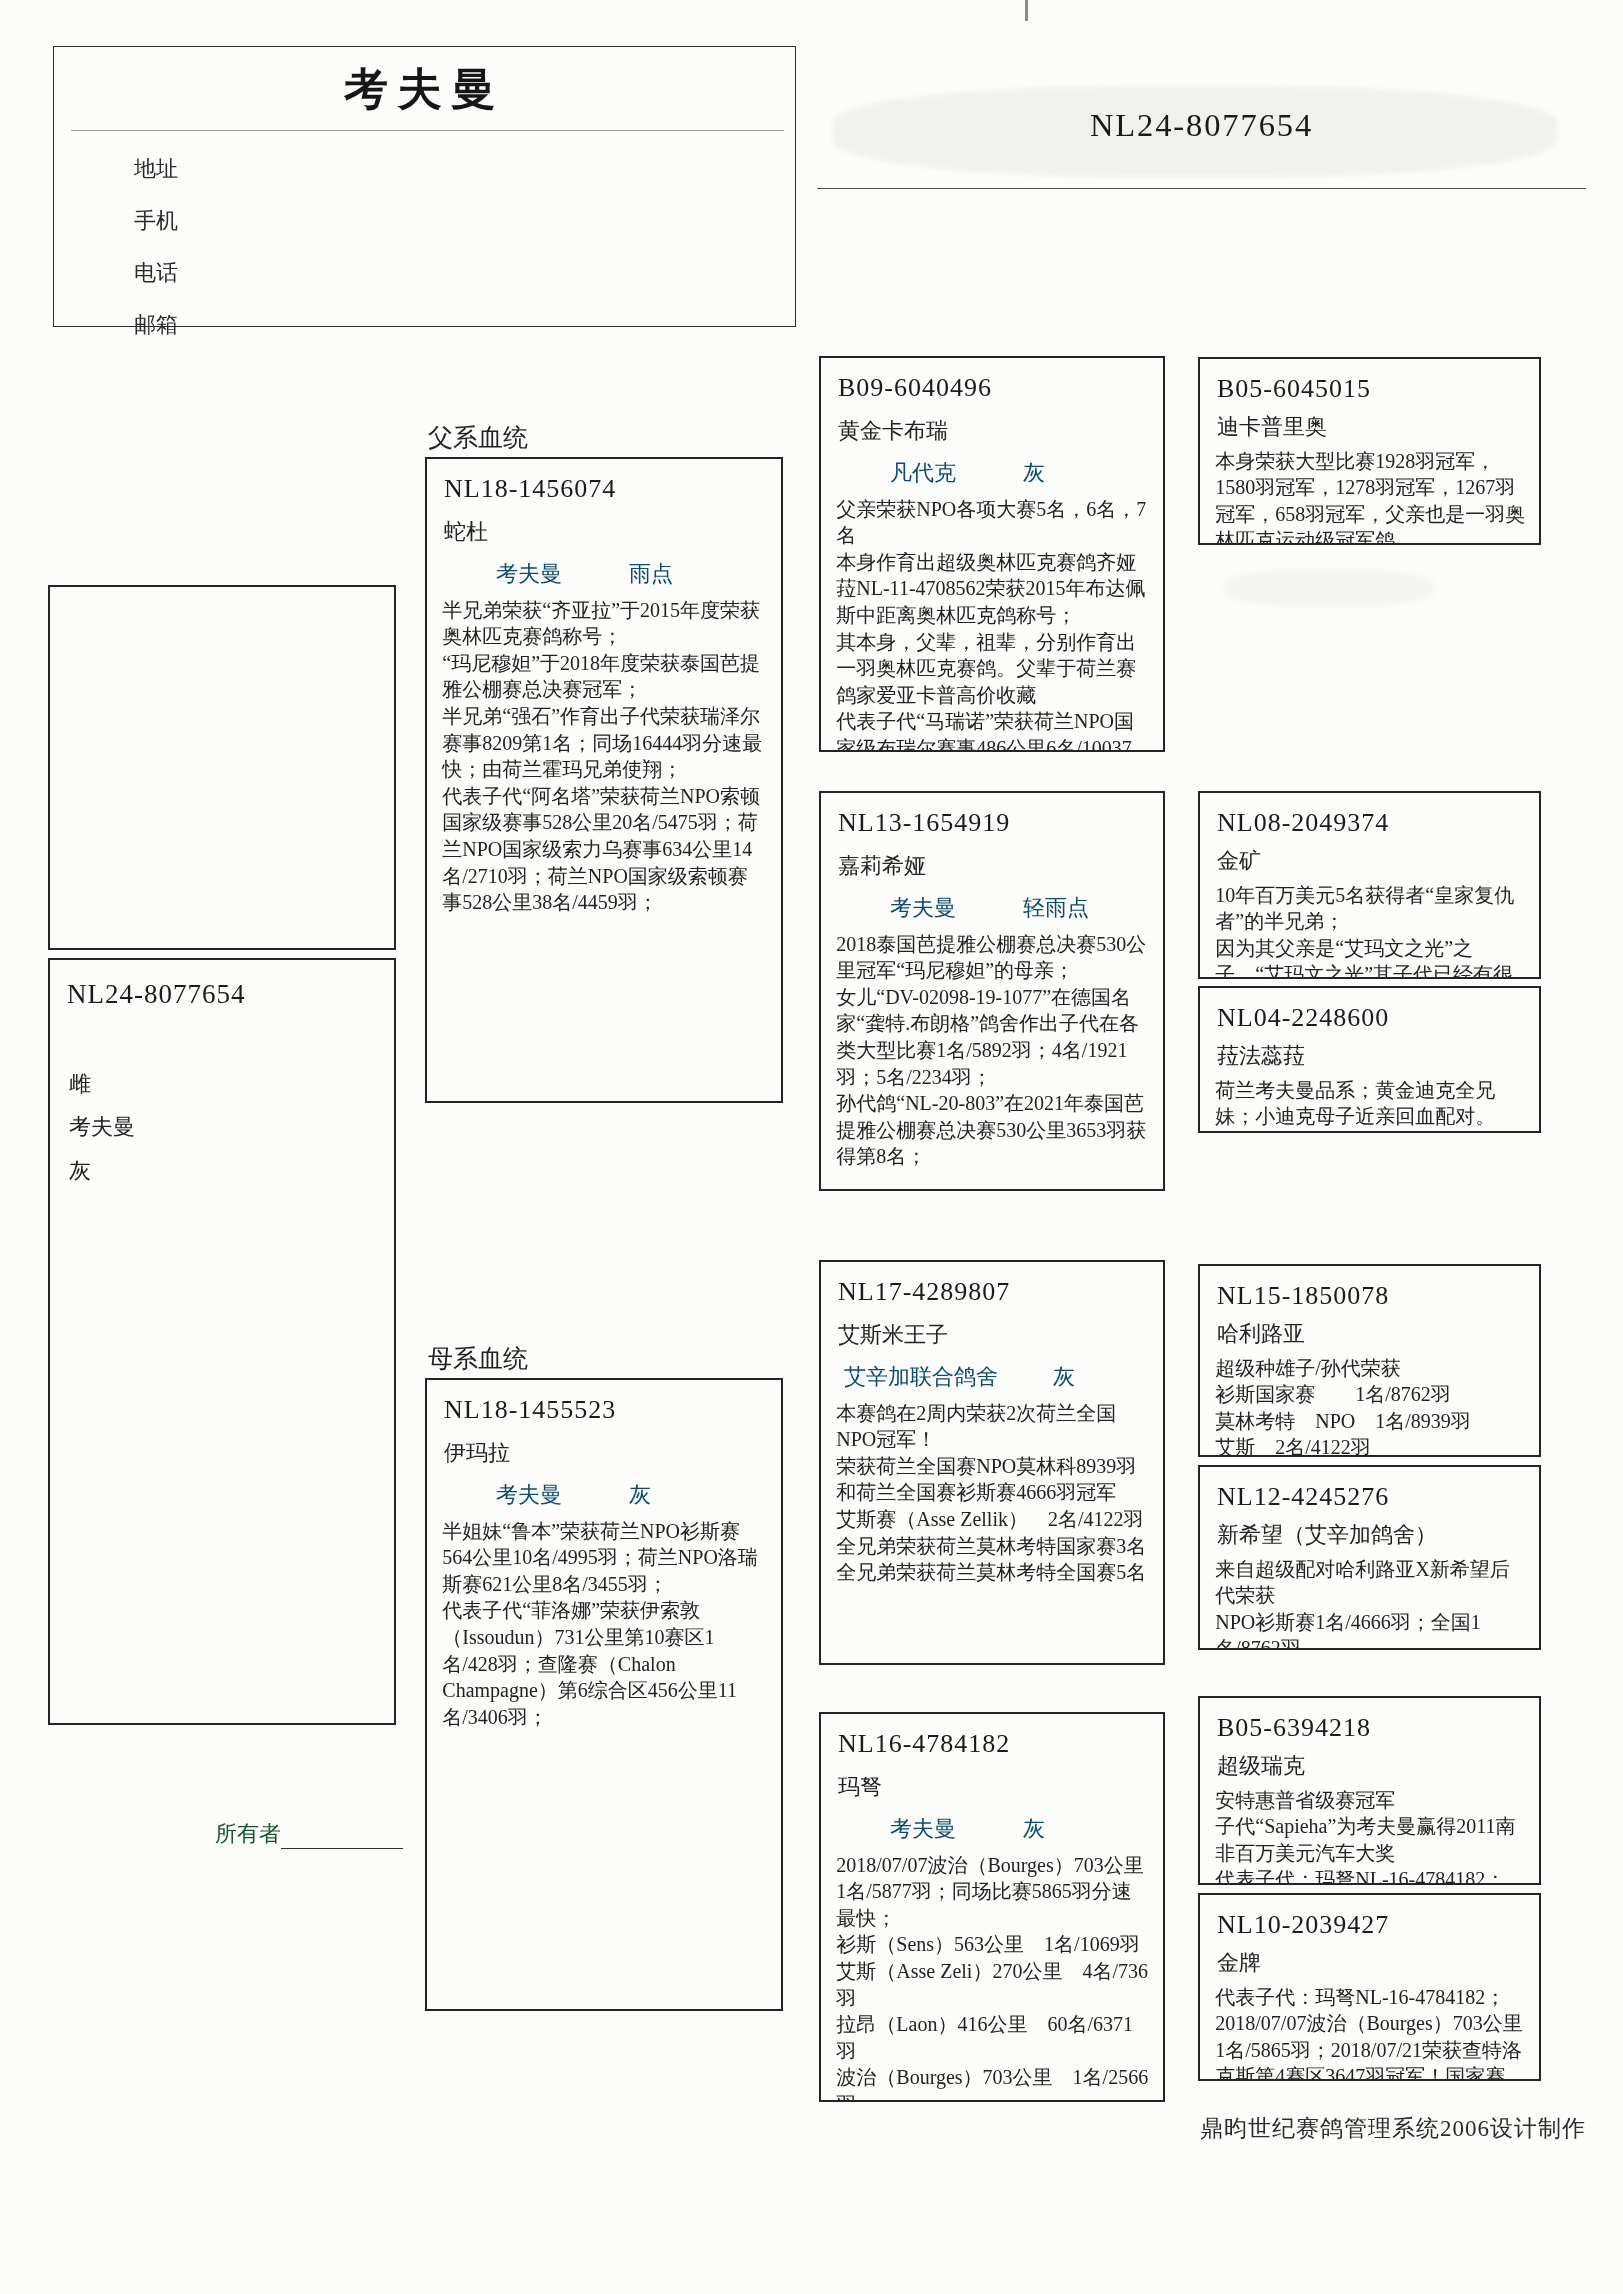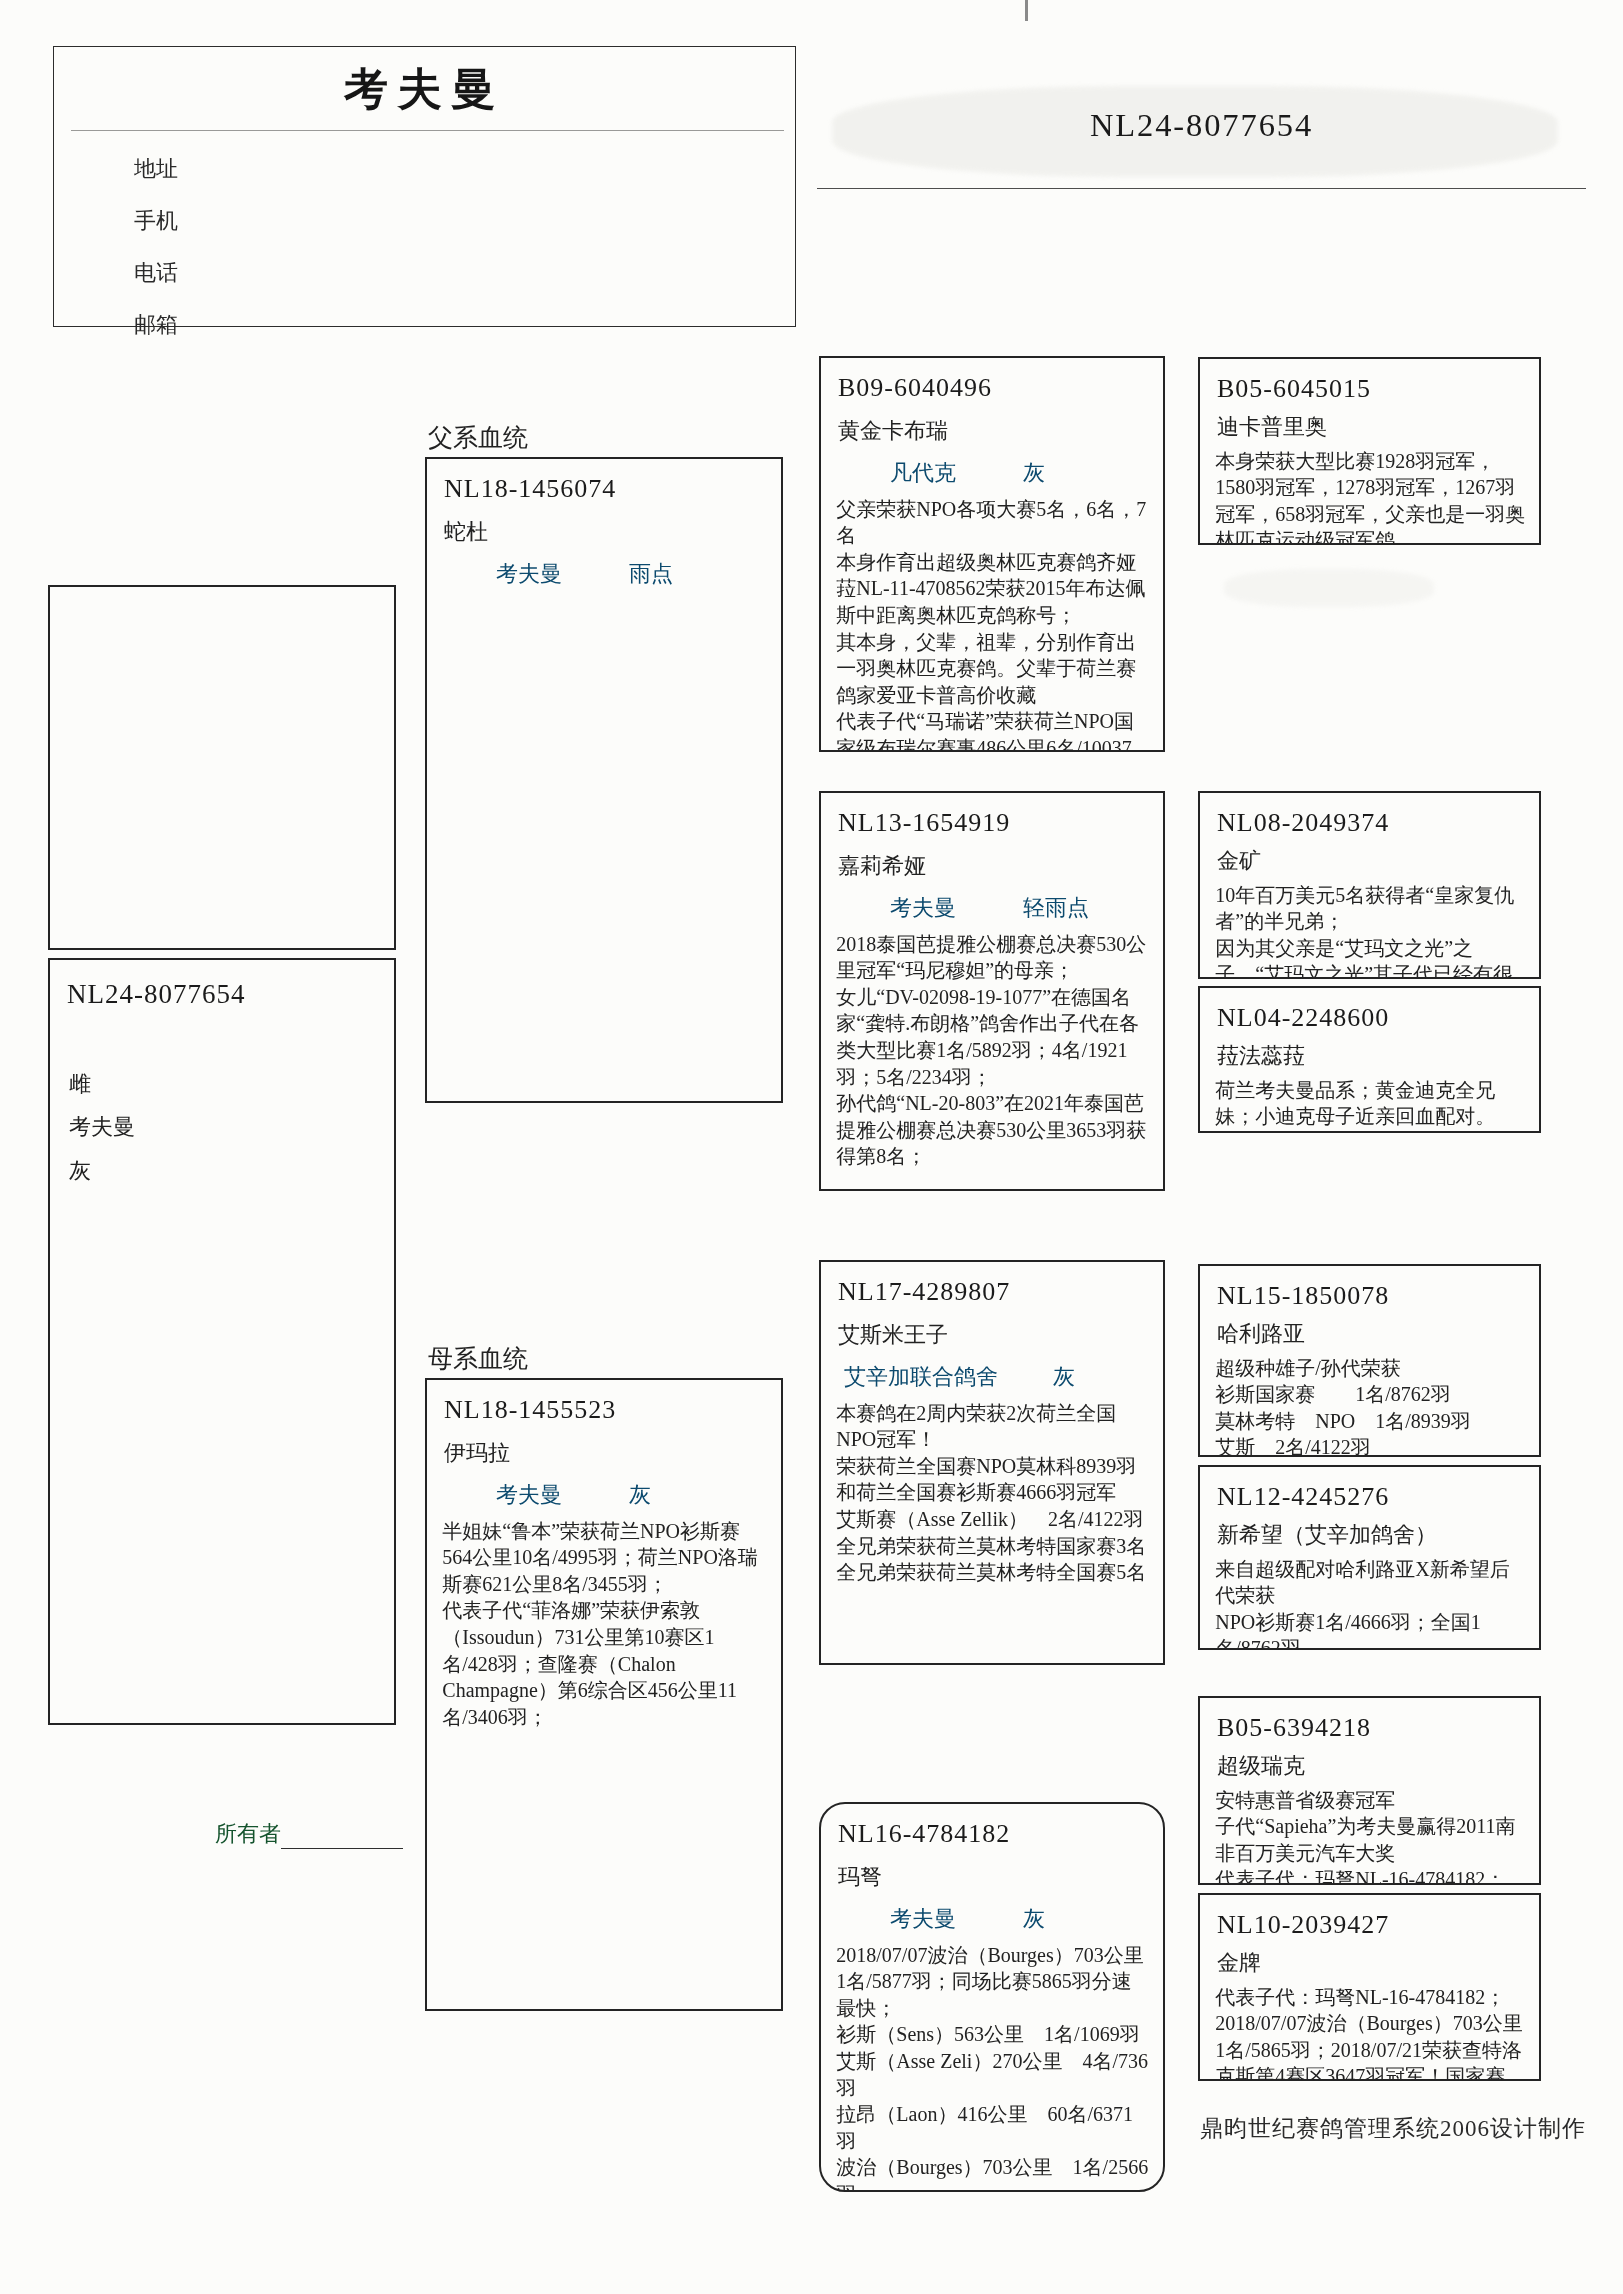--- a/index.html
+++ b/index.html
@@ -82,20 +82,24 @@
   </div>
 
   <div class="blood-label" style="left:428px;top:421px;">父系血统</div>
   <div class="pbox" style="left:425px;top:457px;width:354px;height:642px;">
     <div class="ring">NL18-1456074</div>
     <div class="pname">蛇杜</div>
     <div class="strain-row">
       <span class="strain">考夫曼</span>
       <span class="color">雨点</span>
     </div>
+    <div class="pbody">半兄弟荣获“齐亚拉”于2015年度荣获奥林匹克赛鸽称号；
+“玛尼穆妲”于2018年度荣获泰国芭提雅公棚赛总决赛冠军；
+半兄弟“强石”作育出子代荣获瑞泽尔赛事8209第1名；同场16444羽分速最快；由荷兰霍玛兄弟使翔；
+代表子代“阿名塔”荣获荷兰NPO索顿国家级赛事528公里20名/5475羽；荷兰NPO国家级索力乌赛事634公里14名/2710羽；荷兰NPO国家级索顿赛事528公里38名/4459羽；</div>
   </div>
 
   <div class="blood-label" style="left:428px;top:1342px;">母系血统</div>
   <div class="pbox" style="left:425px;top:1378px;width:354px;height:629px;">
     <div class="ring">NL18-1455523</div>
     <div class="pname">伊玛拉</div>
     <div class="strain-row">
       <span class="strain">考夫曼</span>
       <span class="color">灰</span>
     </div>
@@ -136,21 +140,21 @@
       <span class="strain">艾辛加联合鸽舍</span>
       <span class="color">灰</span>
     </div>
     <div class="pbody">本赛鸽在2周内荣获2次荷兰全国NPO冠军！
 荣获荷兰全国赛NPO莫林科8939羽和荷兰全国赛衫斯赛4666羽冠军
 艾斯赛（Asse Zellik）　2名/4122羽
 全兄弟荣获荷兰莫林考特国家赛3名
 全兄弟荣获荷兰莫林考特全国赛5名</div>
   </div>
 
-  <div class="pbox" style="left:819px;top:1802px;width:342px;height:386px;border-radius:26px;">
+  <div class="pbox" style="left:819px;top:1712px;width:342px;height:386px;">
     <div class="ring">NL16-4784182</div>
     <div class="pname">玛弩</div>
     <div class="strain-row">
       <span class="strain">考夫曼</span>
       <span class="color">灰</span>
     </div>
     <div class="pbody">2018/07/07波治（Bourges）703公里　1名/5877羽；同场比赛5865羽分速最快；
 衫斯（Sens）563公里　1名/1069羽
 艾斯（Asse Zeli）270公里　4名/736羽
 拉昂（Laon）416公里　60名/6371羽

